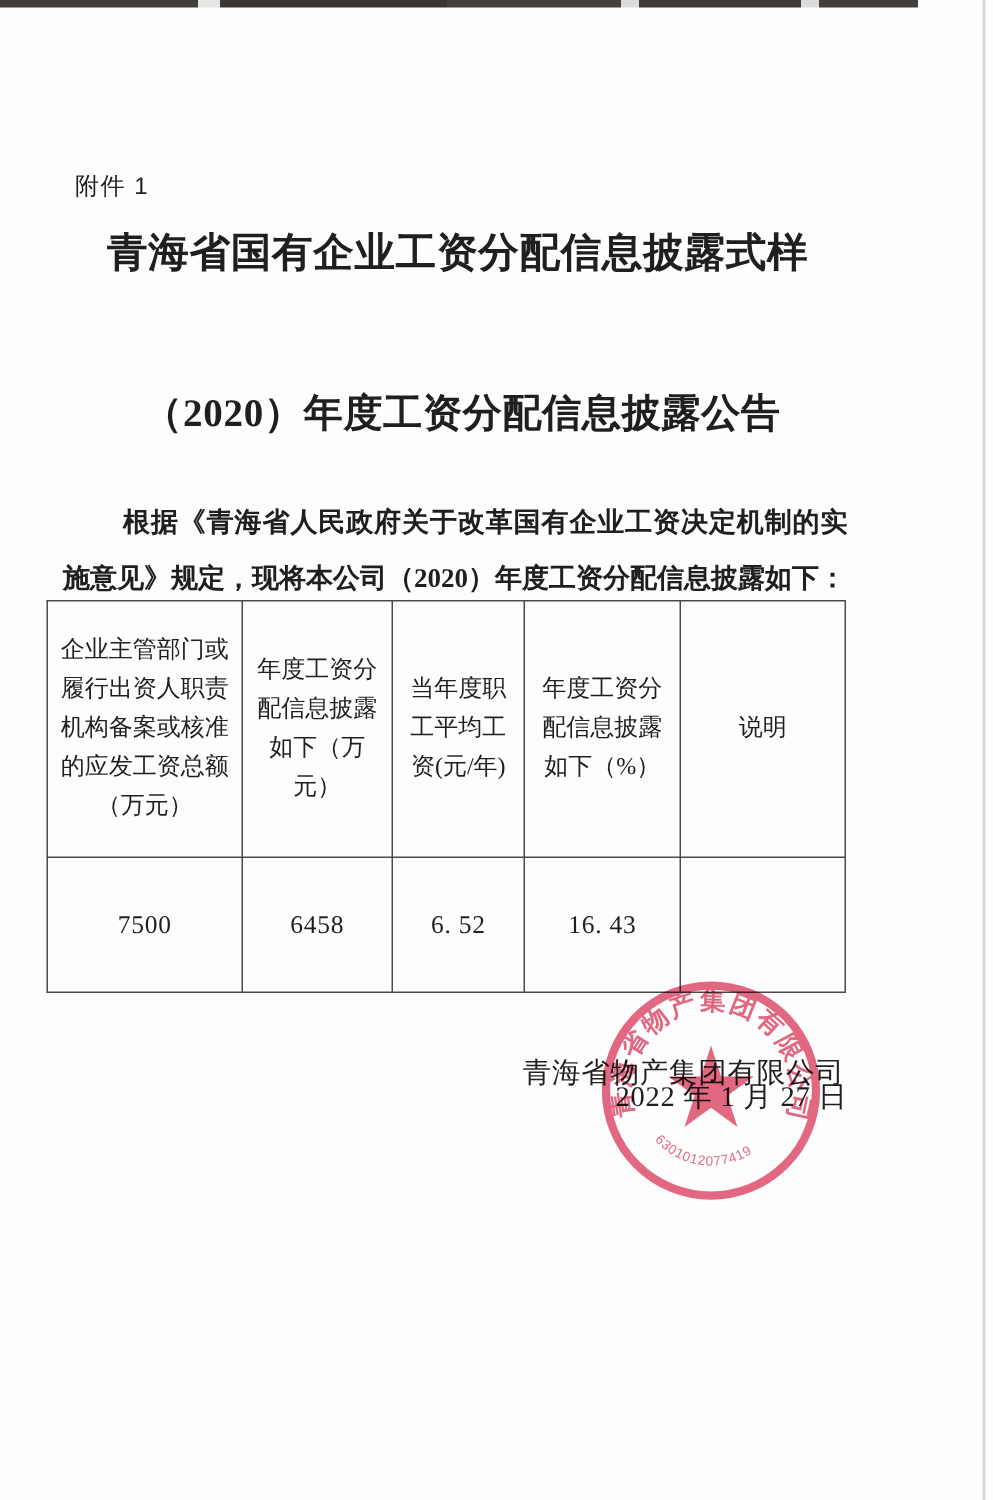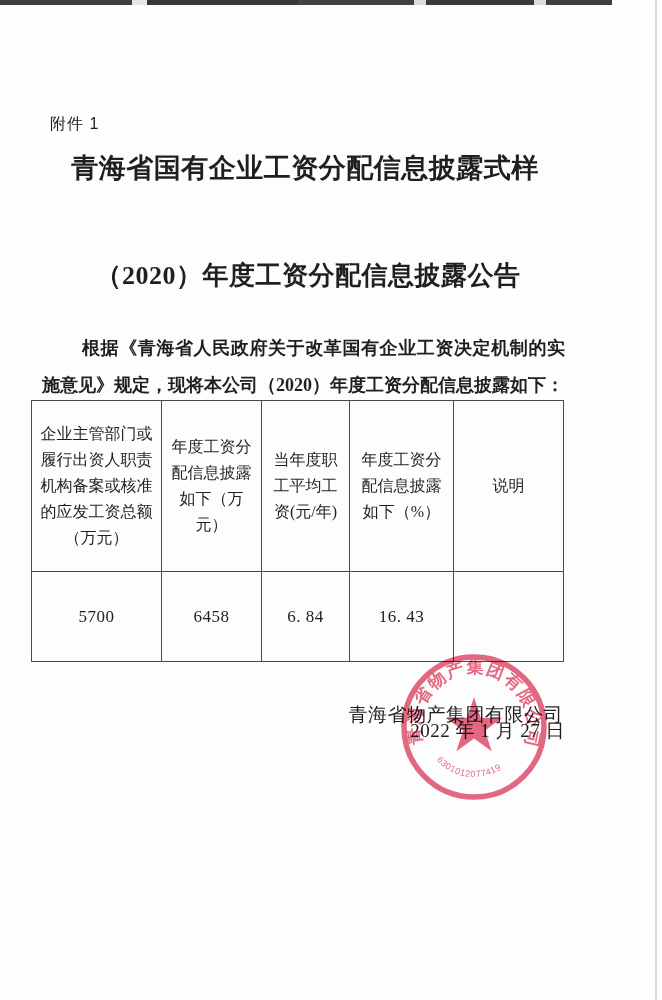--- a/index.html
+++ b/index.html
@@ -119,23 +119,23 @@
     </colgroup>
     <tbody>
       <tr>
         <th>企业主管部门或履行出资人职责机构备案或核准的应发工资总额（万元）</th>
         <th>年度工资分配信息披露如下（万元）</th>
         <th>当年度职工平均工资(元/年)</th>
         <th>年度工资分配信息披露如下（%）</th>
         <th>说明</th>
       </tr>
       <tr>
-        <td>5700</td>
+        <td>7500</td>
         <td>6458</td>
-        <td>6. 84</td>
+        <td>6. 52</td>
         <td>16. 43</td>
         <td></td>
       </tr>
     </tbody>
   </table>
 
   <div class="sig-company">青海省物产集团有限公司</div>
 
   <div class="sig-date">2022 年 1 月 27 日</div>
 

